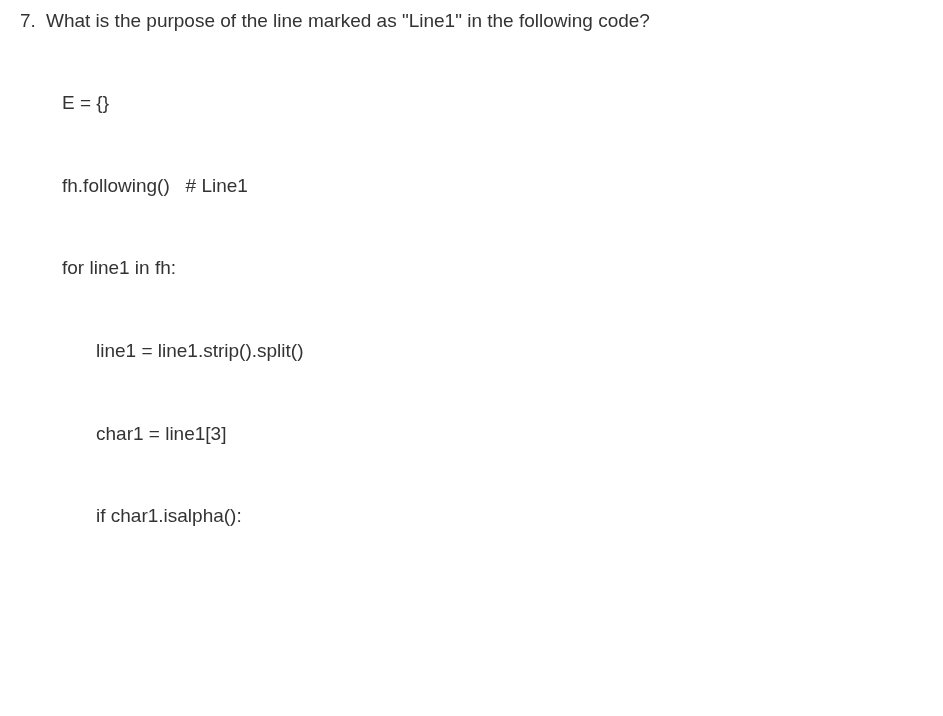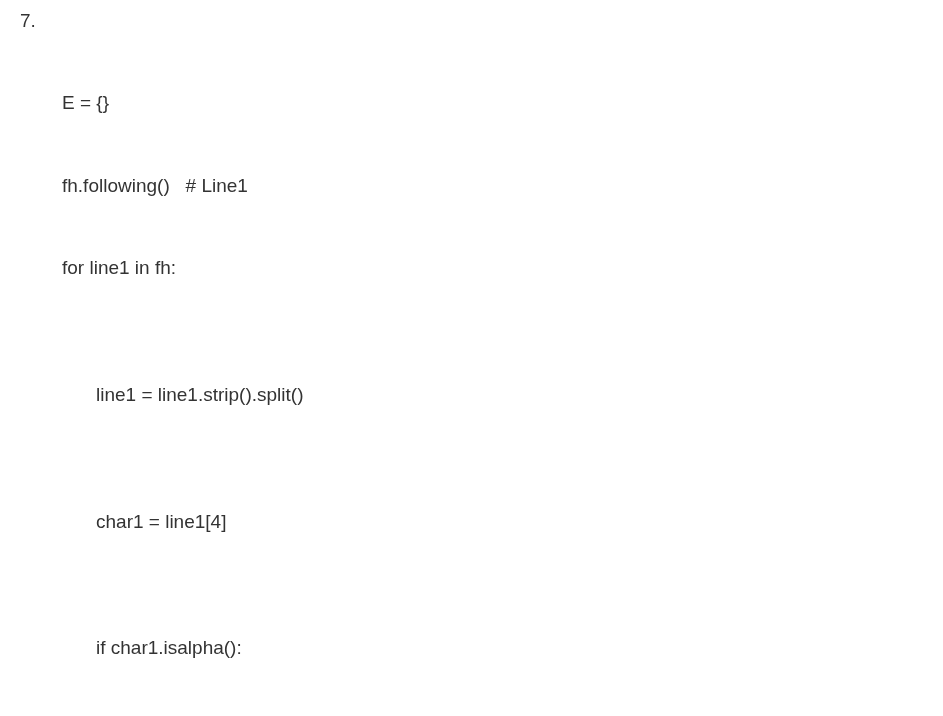--- a/index.html
+++ b/index.html
@@ -18,33 +18,34 @@
     margin-bottom: 2px;
   }
   .q-num { min-width: 22px; }
   .code-block {
     margin-left: 42px;
     line-height: 1.45;
     font-family: "Segoe UI", Arial, sans-serif;
     white-space: pre;
     margin-bottom: 50px;
   }
-  .code-indent-1 { padding-left: 34px; margin-top: 44px; }
+  .code-indent-1 { padding-left: 34px; }
 </style>
 </head>
 <body>
 
 <div class="question-line">
   <span class="q-num">7.</span>
+  <span>What is the purpose of the line marked as "Line1" in the following code?</span>
 </div>
 
 <div class="code-block">
   <div>E = {}</div>
   <div>fh.following()   # Line1</div>
   <div>for line1 in fh:</div>
   <div class="code-indent-1">line1 = line1.strip().split()</div>
-  <div class="code-indent-1">char1 = line1[4]</div>
+  <div class="code-indent-1">char1 = line1[3]</div>
   <div class="code-indent-1">if char1.isalpha():</div>
   
   
   
   
 </div>
 
 </body></html>

